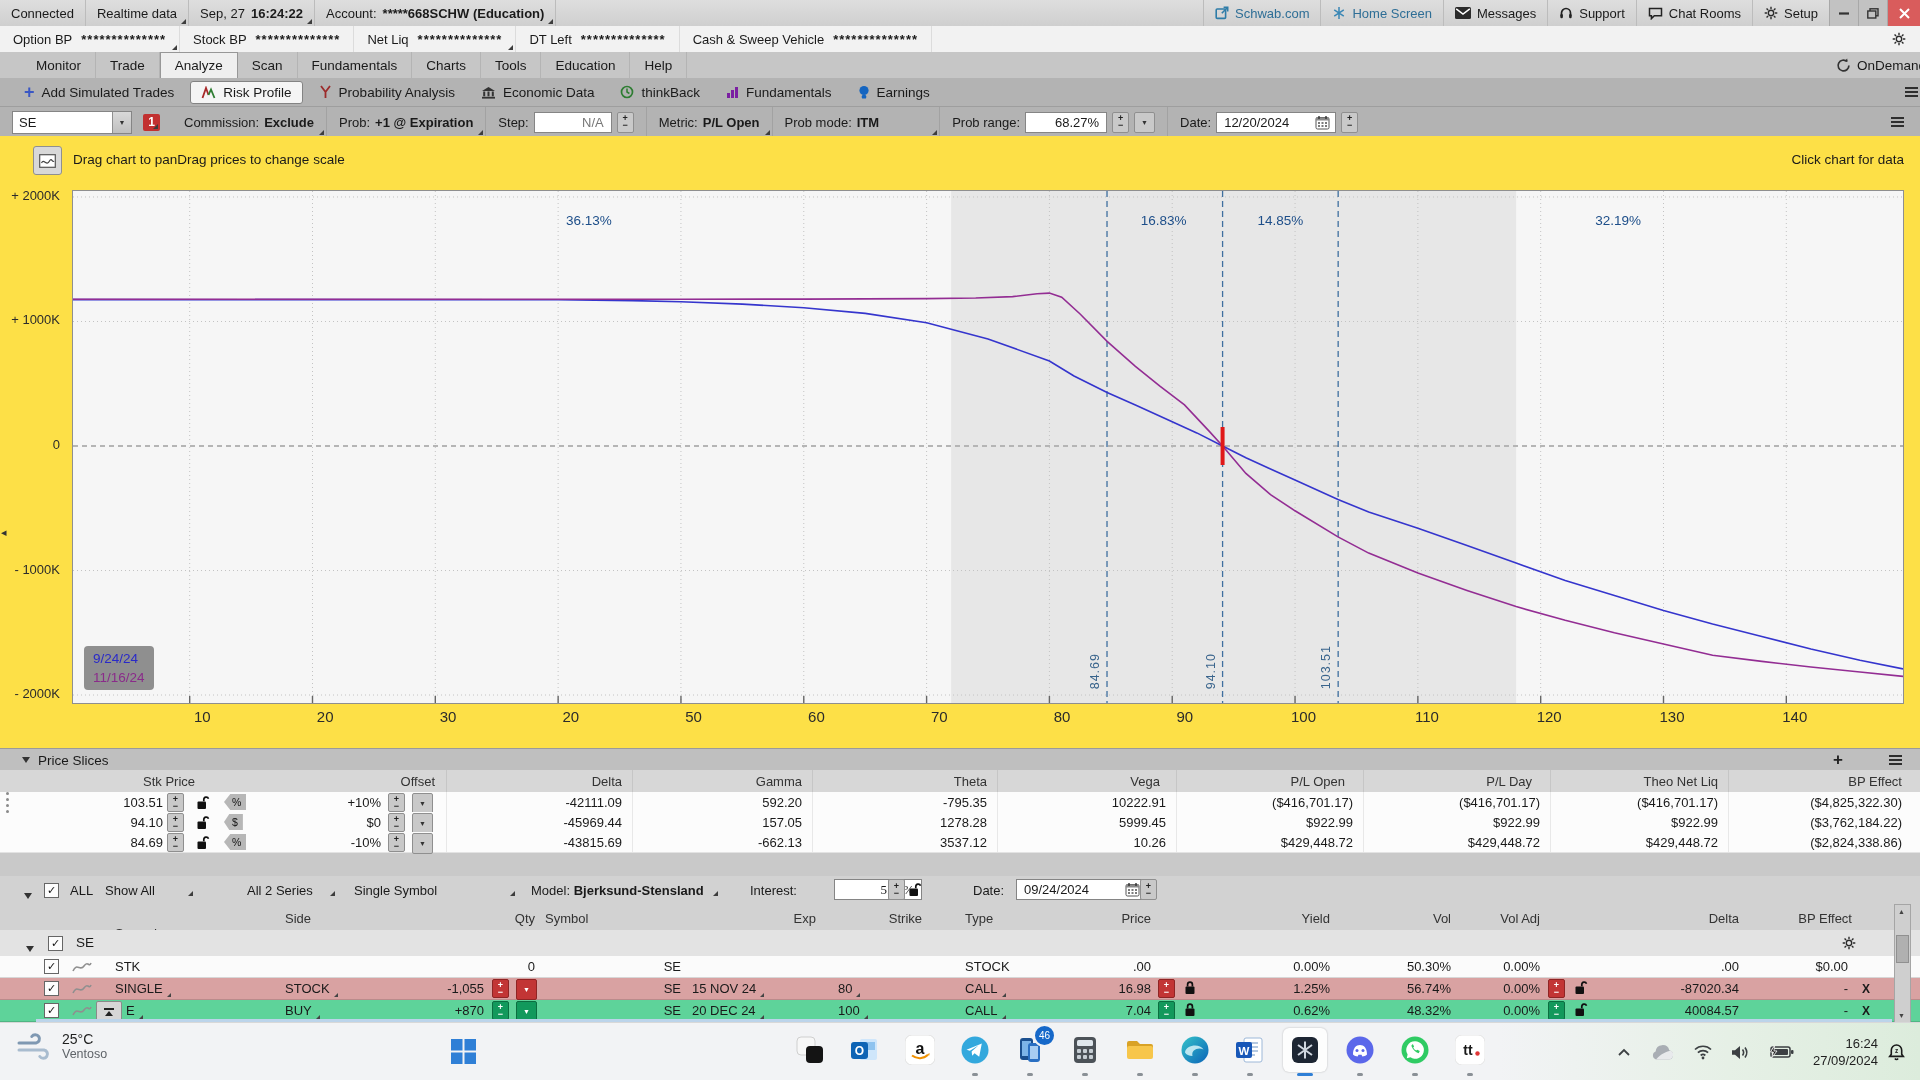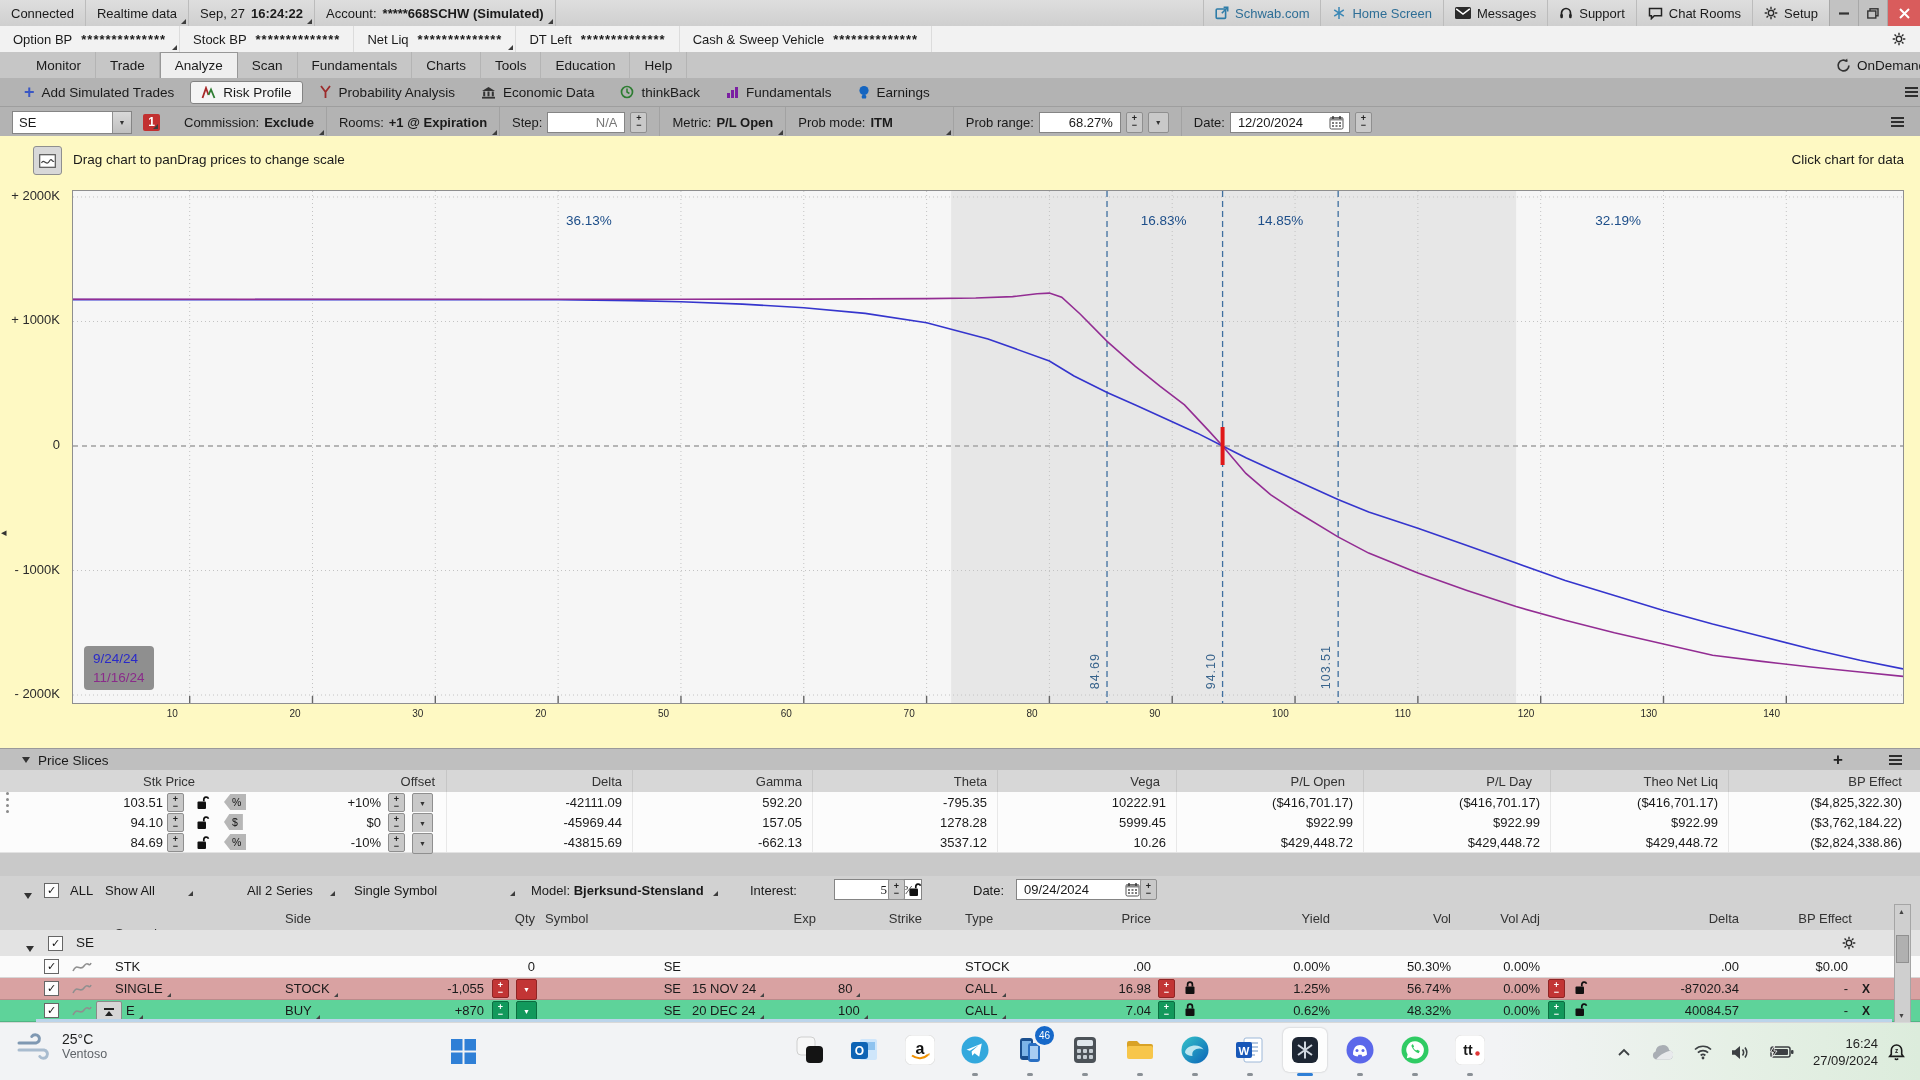--- a/index.html
+++ b/index.html
@@ -61,28 +61,28 @@
   .spin{display:inline-flex;flex-direction:column;width:15px;height:19px;background:#c9c9c9;border:1px solid #8f8f8f;
         border-radius:2px;align-items:center;justify-content:center;font-size:9px;line-height:7px;color:#222;font-weight:bold;}
   .spin.red{background:#c23535;border-color:#8f2424;color:#fff;}
   .spin.green{background:#12995c;border-color:#0b6e40;color:#fff;}
   .ddbtn{width:19px;height:19px;background:#c9c9c9;border:1px solid #8f8f8f;border-radius:2px;
          display:inline-flex;align-items:center;justify-content:center;font-size:7px;color:#333;}
   .ddbtn.red{background:#c23535;border-color:#8f2424;color:#fff;}
   .ddbtn.green{background:#12995c;border-color:#0b6e40;color:#fff;}
 
   
-  .chart-section{position:absolute;left:0;top:136px;width:1920px;height:612px;background:#fef9c3;}
+  .chart-section{position:absolute;left:0;top:136px;width:1920px;height:612px;background:#fde047;}
   .hint-btn{position:absolute;left:33px;top:10px;width:27px;height:27px;background:#d8d8d8;border:1px solid #8f8f8f;
             border-radius:3px;display:flex;align-items:center;justify-content:center;}
   .pan-hint{position:absolute;left:73px;top:16px;font-size:13.5px;}
   .click-hint{position:absolute;right:16px;top:16px;font-size:13.5px;}
   #plot{position:absolute;left:72px;top:54px;width:1830px;height:512px;background:#f6f6f6;border:1px solid #8f8f8f;}
   .ylab{position:absolute;width:58px;text-align:right;font-size:13px;color:#2b2b2b;}
-  .xlab{position:absolute;width:44px;text-align:left;font-size:10px;color:#2b2b2b;top:572px;}
+  .xlab{position:absolute;width:44px;text-align:right;font-size:15px;color:#2b2b2b;top:572px;}
   .problab{position:absolute;transform:translateX(-50%);font-size:13.5px;color:#1d4e89;top:22px;}
   .slicelab{position:absolute;bottom:14px;writing-mode:vertical-rl;transform:rotate(180deg);
             font-size:12.5px;color:#39648c;letter-spacing:1px;}
   .legend{position:absolute;left:11px;top:455px;background:#8f8f8f;border-radius:4px;padding:3px 9px;line-height:19px;font-size:13.5px;}
   .pan-arrow{position:absolute;left:1px;top:390px;font-size:11px;color:#333;}
 
   
   .ps-bar{position:absolute;left:0;top:748px;width:1920px;height:22px;background:#bfbfbf;border-top:1px solid #9a9a9a;
           display:flex;align-items:center;font-size:13.5px;}
   .ps-head{position:absolute;left:0;top:770px;width:1920px;height:22px;background:#d7d7d7;font-size:13px;color:#333;}
@@ -162,21 +162,21 @@
     </div>
     <div class="tb-item dog">
       <span>Realtime data</span>
     </div>
     <div class="tb-item dog">
       <span>Sep, 27</span>
       <b>16:24:22</b>
     </div>
     <div class="tb-item dog">
       <span>Account:</span>
-      <b>*****668SCHW (Simulated)</b>
+      <b>*****668SCHW (Education)</b>
     </div>
     <div class="tb-right" id="tb-links">
         <div class="tb-link blue">
           <span class="icon">
             <svg width="14" height="14" viewBox="0 0 14 14">
               <rect x="1.2" y="3" width="9.4" height="9.4" rx="1" fill="none" stroke="#2e7ca8" stroke-width="1.6"></rect>
               <path d="M6.8 7.2l5.7-5.7M8.6 1.3h4.1v4.1" stroke="#2e7ca8" stroke-width="1.6" fill="none"></path>
             </svg>
           </span>
           <span>Schwab.com</span>
@@ -385,21 +385,21 @@
         <span class="sel-label">SE</span>
         <span class="sel-arrow">▼</span>
       </div>
       <span class="badge dog">1</span>
     </div>
     <div class="cgroup dog">
       <span>Commission:</span>
       <b>Exclude</b>
     </div>
     <div class="cgroup dog">
-      <span>Rooms:</span>
+      <span>Prob:</span>
       <b>+1 @ Expiration</b>
     </div>
     <div class="cgroup">
       <span>Step:</span>
       <span class="miniinput" style="width:66px;color:#777;">
         <input style="color: rgb(119, 119, 119);" value="N/A">
       </span>
       <span class="spin">
           <span>+</span>
           <span>−</span>

